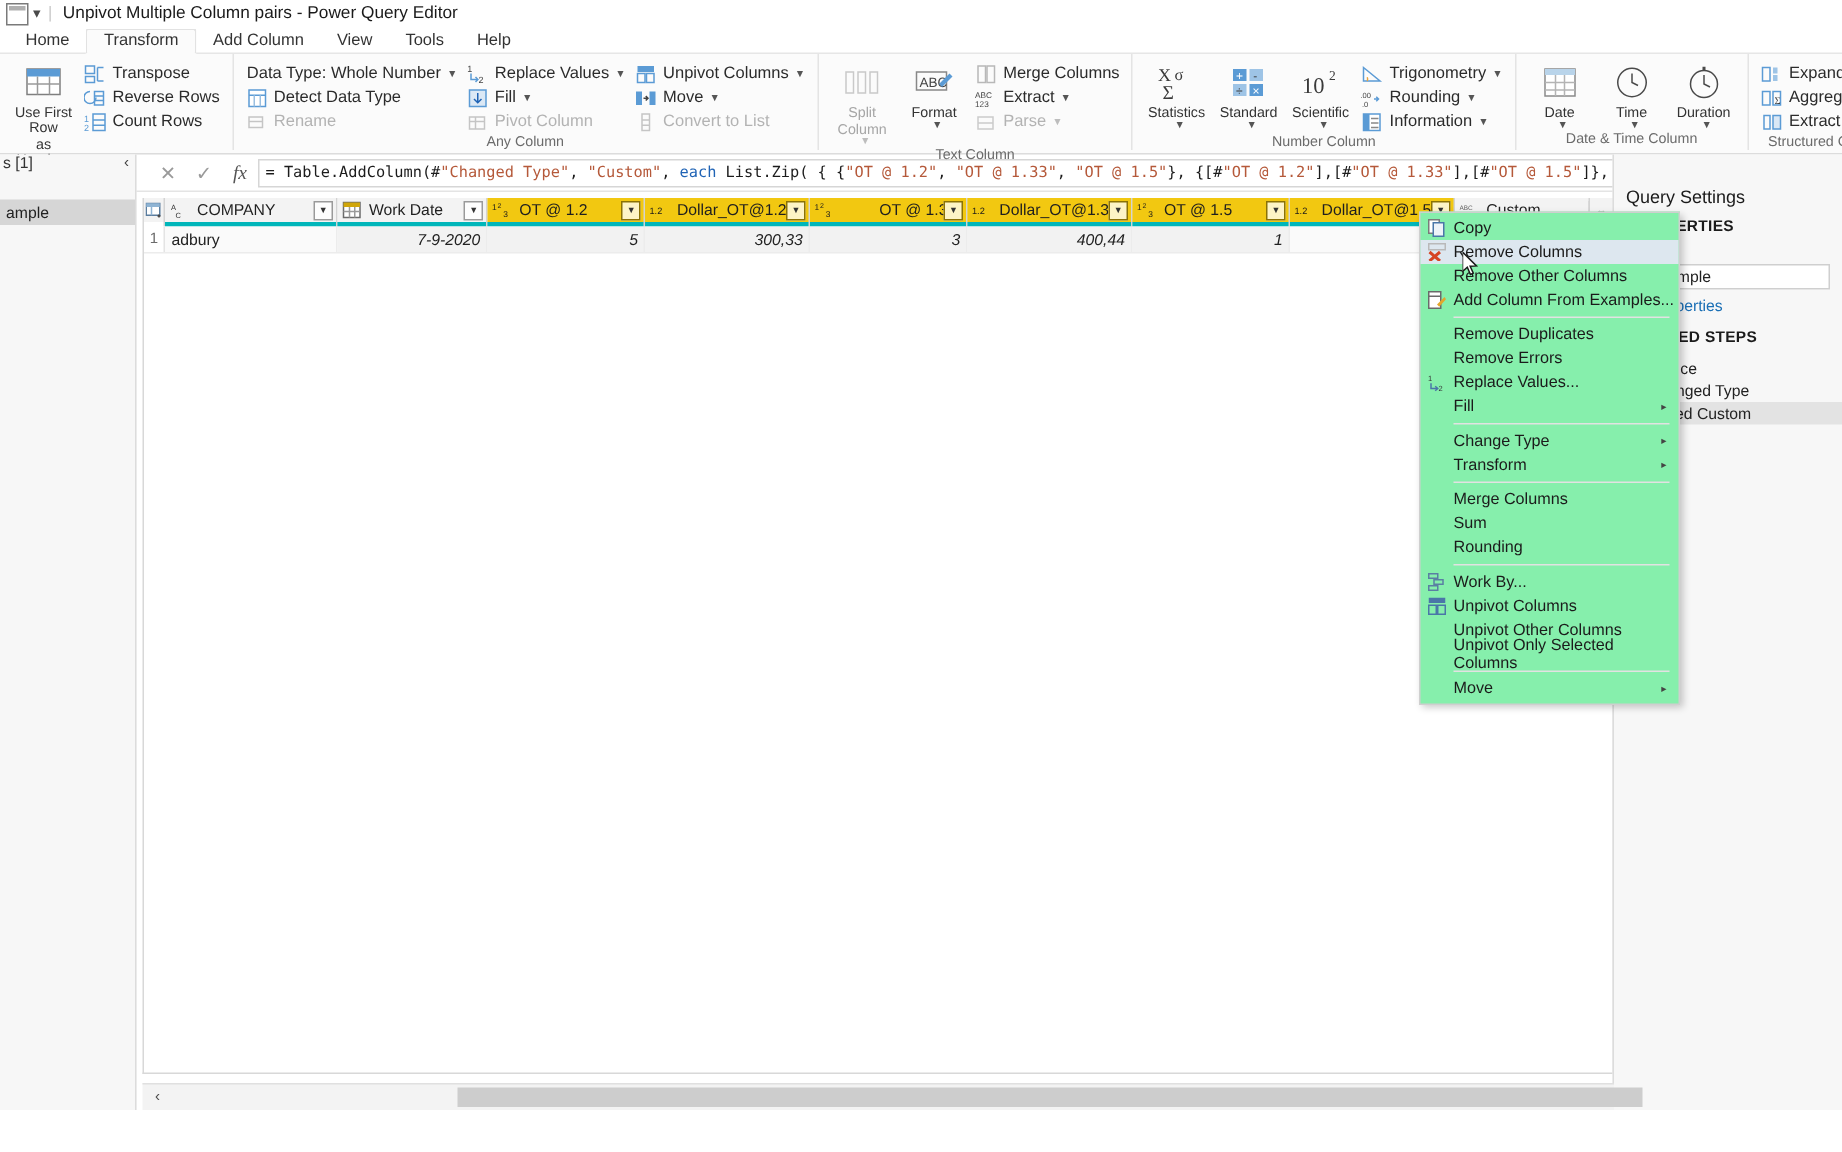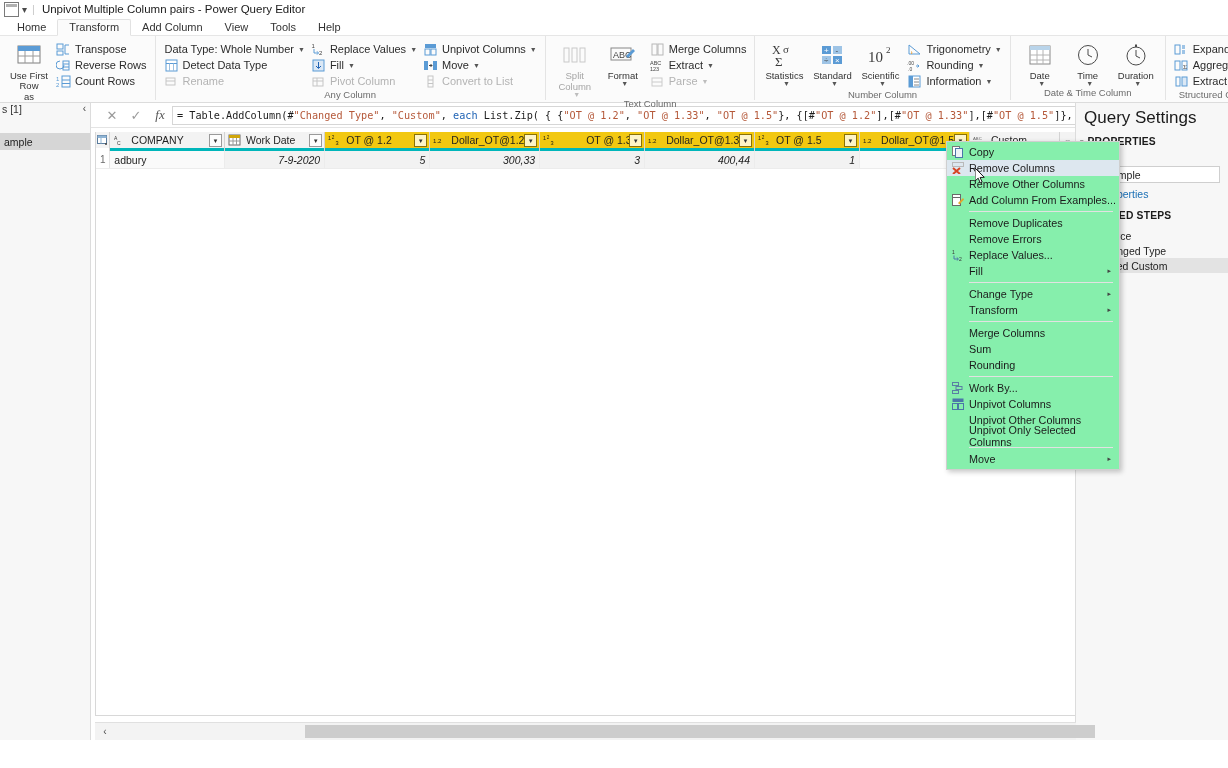--- a/index.html
+++ b/index.html
@@ -110,21 +110,21 @@
   .mi.hl{background:#dde7ef;}
   .mi .micon{width:22px;height:16px;display:flex;align-items:center;justify-content:center;flex:0 0 22px;}
   .mi .mlabel{font-size:10.8px;color:#1b1b1b;}
   .mi .msub{position:absolute;right:8px;font-size:7px;color:#444;}
   .msep{height:1px;background:#e2e2e2;margin:3px 6px 3px 22px;}
   .cursor-arrow{position:absolute;left:975px;top:168px;width:11px;height:16px;z-index:60;}
 
   
   .rightpane{position:absolute;right:0;top:103px;width:152px;bottom:28px;background:#f7f7f7;
              border-left:1px solid #dcdcdc;}
-  .rp-title{font-size:17px;color:#1b1b1b;padding:5px 0 6px 8px;}
+  .rp-title{font-size:12px;color:#1b1b1b;padding:5px 0 6px 8px;margin-top:16px;}
   .rp-sec{display:flex;align-items:center;padding-left:4px;height:15px;}
   .rp-sec .tri{font-size:7px;color:#444;margin-right:4px;}
   .rp-sec .st{font-size:10.3px;font-weight:bold;color:#1b1b1b;letter-spacing:.2px;}
   .rp-lbl{font-size:10.5px;color:#333;padding-left:10px;margin-top:3px;}
   .rp-input{margin:2px 8px 0 10px;height:15px;border:1px solid #cfcfcf;background:#fff;
             display:flex;align-items:center;padding-left:4px;font-size:10.5px;color:#222;}
   .rp-link{font-size:10.5px;color:#1a6fb5;padding-left:10px;margin-top:5px;cursor:default;}
   .steps{margin-top:5px;}
   .step{height:15px;display:flex;align-items:center;font-size:10.5px;color:#222;padding-left:22px;position:relative;}
   .step.active{background:#e3e3e3;border-left:3px solid #f2c811;padding-left:19px;}

